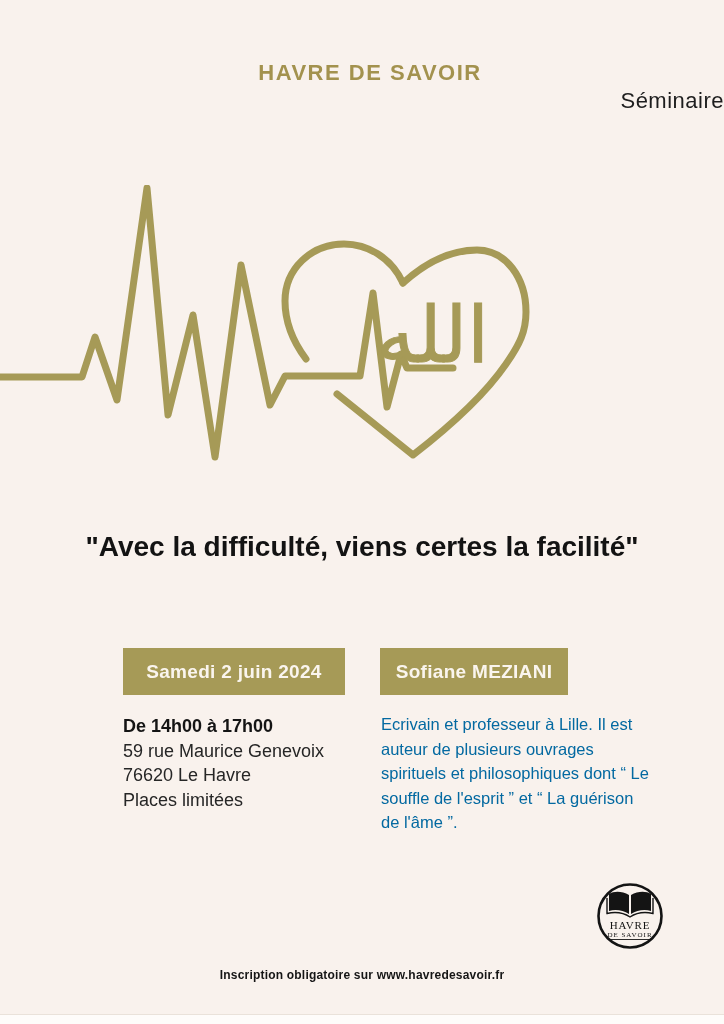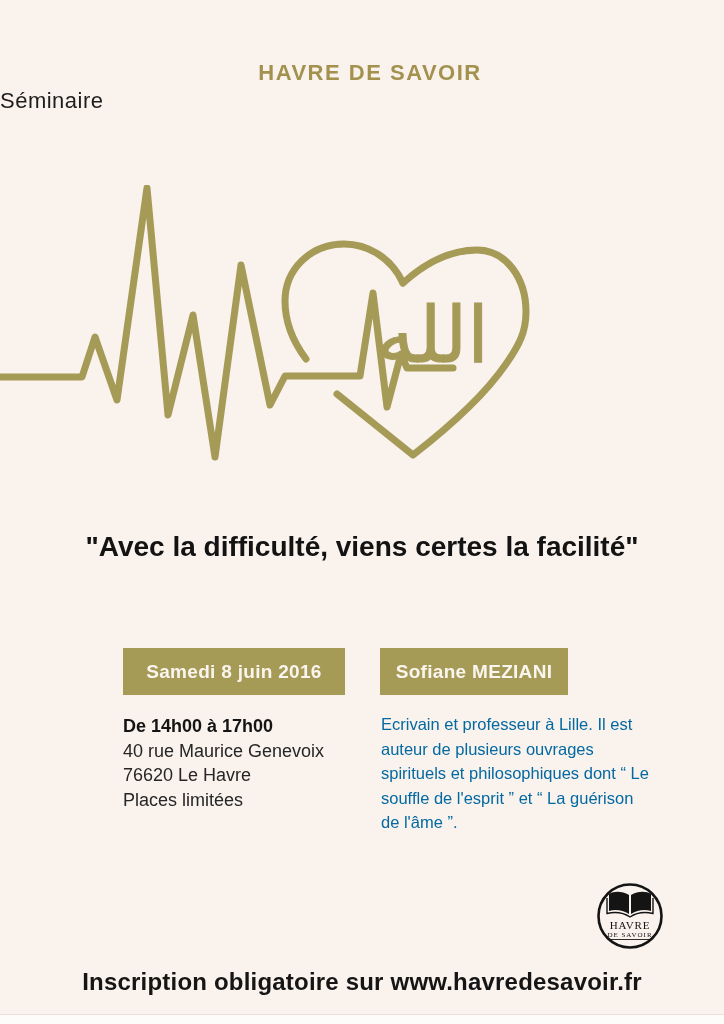--- a/index.html
+++ b/index.html
@@ -10,21 +10,21 @@
     color:#1c1c1c;
   }
   .abs{position:absolute;}
   
   .brand{
     top:60px;left:8px;width:724px;text-align:center;
     font-size:22px;font-weight:bold;letter-spacing:1.5px;
     color:#A3924E;
   }
   .subtitle{
-    top:88px;left:0;width:724px;text-align:left;
+    top:88px;left:0;width:724px;text-align:right;
     font-size:22px;font-weight:400;color:#1e1e1e;letter-spacing:0.5px;
   }
   
   .graphic{top:185px;left:0;}
   
   .quote{
     top:526px;left:62px;width:600px;text-align:center;
     font-size:28px;font-weight:bold;line-height:42px;color:#131313;
   }
   
@@ -37,21 +37,21 @@
   .banner-name{top:648px;left:380px;width:188px;}
   
   .event-details{top:714px;left:123px;width:252px;font-size:18px;line-height:24.5px;color:#262626;}
   .event-details .strong{font-weight:bold;color:#141414;}
   .bio{top:712px;left:381px;width:268px;font-size:16.5px;line-height:24.5px;color:#0369a1;}
   
   .logo{top:882px;left:596px;width:68px;height:68px;}
   
   .footer{
     top:968px;left:0;width:724px;text-align:center;
-    font-size:24px;font-weight:bold;color:#151515;letter-spacing:0.2px;
+    font-size:12px;font-weight:bold;color:#151515;letter-spacing:0.2px;
   }
   .bottom-strip{
     top:1014px;left:0;width:724px;height:10px;
     background:#FEFCFA;border-top:1px solid #EAE2DA;box-sizing:border-box;
   }
 </style>
 </head>
 <body>
 
 <div class="abs brand">HAVRE DE SAVOIR</div>
@@ -60,29 +60,29 @@
 <svg class="abs graphic" width="540" height="280" viewBox="0 0 540 280" fill="none">
   <polyline points="0,192 82,192 95,152 117,215 147,3 168,230 193,130 215,272 241,80 270,220 285,191 360,191 373,108 387,222 401,169 407,183 453,183" stroke="#A69A57" stroke-width="7" stroke-linecap="round" stroke-linejoin="round"></polyline>
   <path d="M 403,98 C 391,72 367,59 344,59 C 311,59 285,84 285,116 C 285,138 294,158 306,174" stroke="#A69A57" stroke-width="7" stroke-linecap="round"></path>
   <path d="M 337,209 L 413,270 C 444,246 484,211 506,179 C 520,159 526,146 526,127 C 526,93 506,65 477,65 C 449,65 424,79 403,98" stroke="#A69A57" stroke-width="7" stroke-linecap="round" stroke-linejoin="round"></path>
   <text x="489" y="177" text-anchor="end" font-family="DejaVu Sans, sans-serif" font-size="78" fill="#A69A57" stroke="#A69A57" stroke-width="1">الله</text>
 </svg>
 
 <div class="abs quote">"Avec la difficulté, viens certes la facilité"</div>
 
 <div class="abs banner banner-date">
-  <span>Samedi 8 juin 2016</span>
+  <span>Samedi 2 juin 2024</span>
 </div>
 <div class="abs banner banner-name">
   <span>Sofiane MEZIANI</span>
 </div>
 
 <div class="abs event-details">
   <div class="strong">De 14h00 à 17h00</div>
-  <div>40 rue Maurice Genevoix</div>
+  <div>59 rue Maurice Genevoix</div>
   <div>76620 Le Havre</div>
   <div>Places limitées</div>
 </div>
 
 <div class="abs bio">Ecrivain et professeur à Lille. Il est auteur de plusieurs ouvrages spirituels et philosophiques dont “ Le souffle de l'esprit ” et “ La guérison de l'âme ”.</div>
 
 <svg class="abs logo" width="68" height="68" viewBox="0 0 68 68">
   <circle cx="34" cy="34" r="31.5" stroke="#141414" stroke-width="2.6" fill="none"></circle>
   <path fill="#141414" d="M33,13 C26,9 18,9 13,12 L13,29 C19,27 27,28 33,32 Z"></path>
   <path fill="#141414" d="M35,13 C42,9 50,9 55,12 L55,29 C49,27 41,28 35,32 Z"></path>

